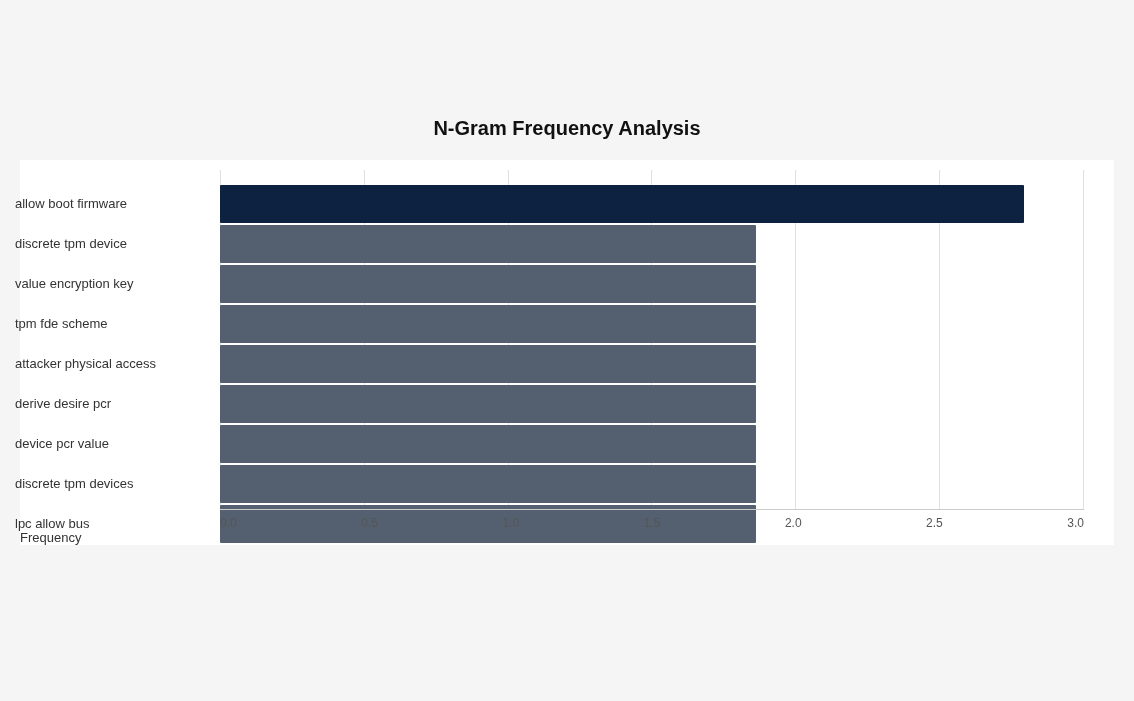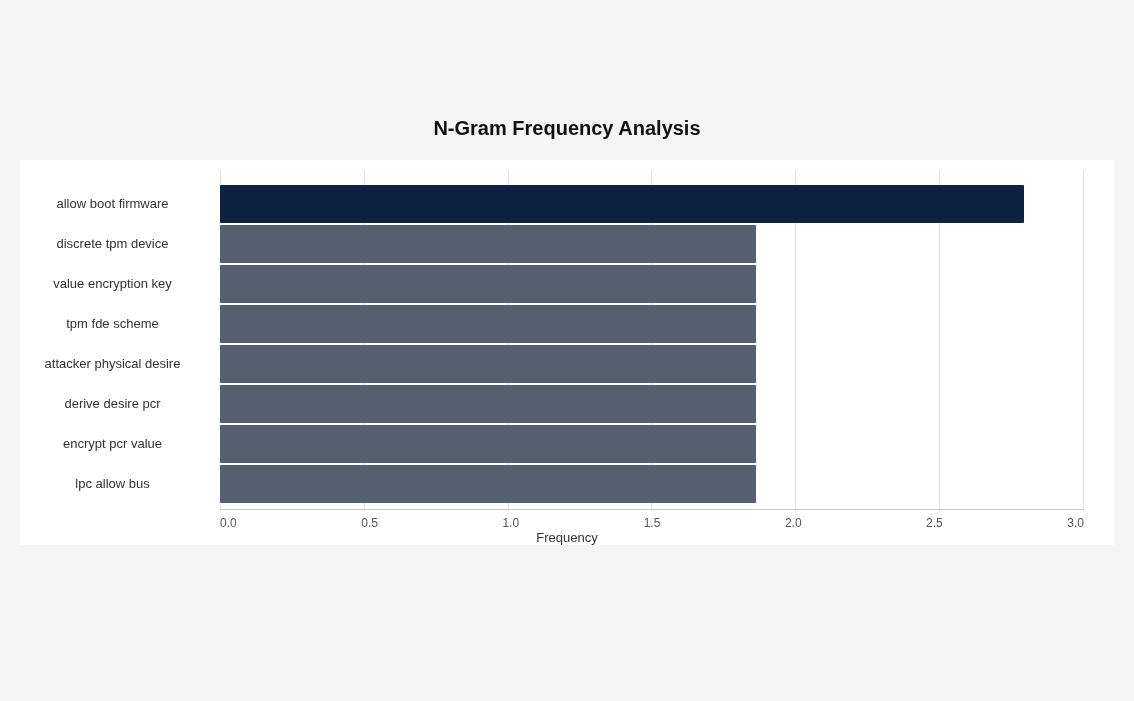--- a/index.html
+++ b/index.html
@@ -50,21 +50,21 @@
     .bar-row {
       display: flex;
       align-items: center;
       flex: 1;
       position: relative;
     }
     .bar-label {
       position: absolute;
       right: calc(100% + 10px);
       left: -205px;
-      text-align: center;
+      text-align: left;
       font-size: 13px;
       color: #333;
       white-space: nowrap;
     }
     .bar {
       height: 38px;
       border-radius: 1px;
     }
     .bar-primary {
       background: #0d2241;
@@ -92,21 +92,21 @@
     .x-tick {
       font-size: 12px;
       color: #555;
       text-align: center;
     }
     .x-label {
       position: absolute;
       bottom: 0px;
       left: 0;
       right: 0;
-      text-align: center;
+      text-align: left;
       font-size: 13px;
       color: #333;
     }
     .grid-lines {
       position: absolute;
       top: 10px;
       bottom: 35px;
       left: 200px;
       right: 30px;
       display: flex;
@@ -145,29 +145,33 @@
         </div>
         <div class="bar-row">
           <span class="bar-label">value encryption key</span>
           <div class="bar bar-secondary" style="width: 66.6667%;"></div>
         </div>
         <div class="bar-row">
           <span class="bar-label">tpm fde scheme</span>
           <div class="bar bar-secondary" style="width: 66.6667%;"></div>
         </div>
         <div class="bar-row">
-          <span class="bar-label">attacker physical desire</span>
+          <span class="bar-label">attacker physical access</span>
           <div class="bar bar-secondary" style="width: 66.6667%;"></div>
         </div>
         <div class="bar-row">
           <span class="bar-label">derive desire pcr</span>
           <div class="bar bar-secondary" style="width: 66.6667%;"></div>
         </div>
         <div class="bar-row">
-          <span class="bar-label">encrypt pcr value</span>
+          <span class="bar-label">device pcr value</span>
+          <div class="bar bar-secondary" style="width: 66.6667%;"></div>
+        </div>
+        <div class="bar-row">
+          <span class="bar-label">discrete tpm devices</span>
           <div class="bar bar-secondary" style="width: 66.6667%;"></div>
         </div>
         <div class="bar-row">
           <span class="bar-label">lpc allow bus</span>
           <div class="bar bar-secondary" style="width: 66.6667%;"></div>
         </div>
       </div>
     <div class="x-axis"></div>
     <div class="x-ticks" id="x-ticks">
         <span class="x-tick">0.0</span>

